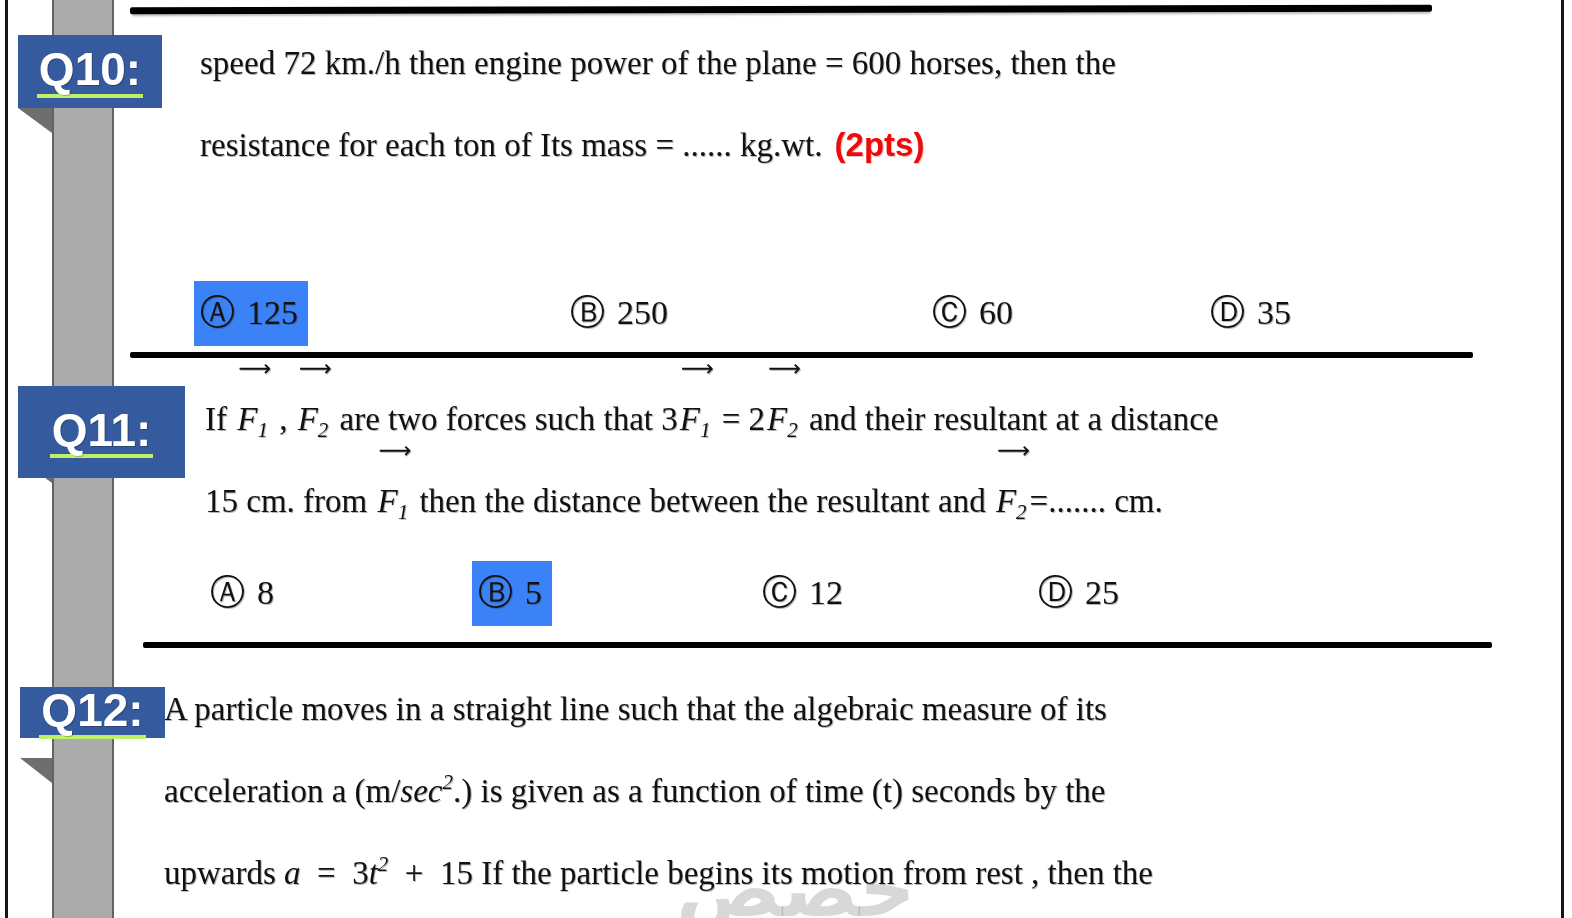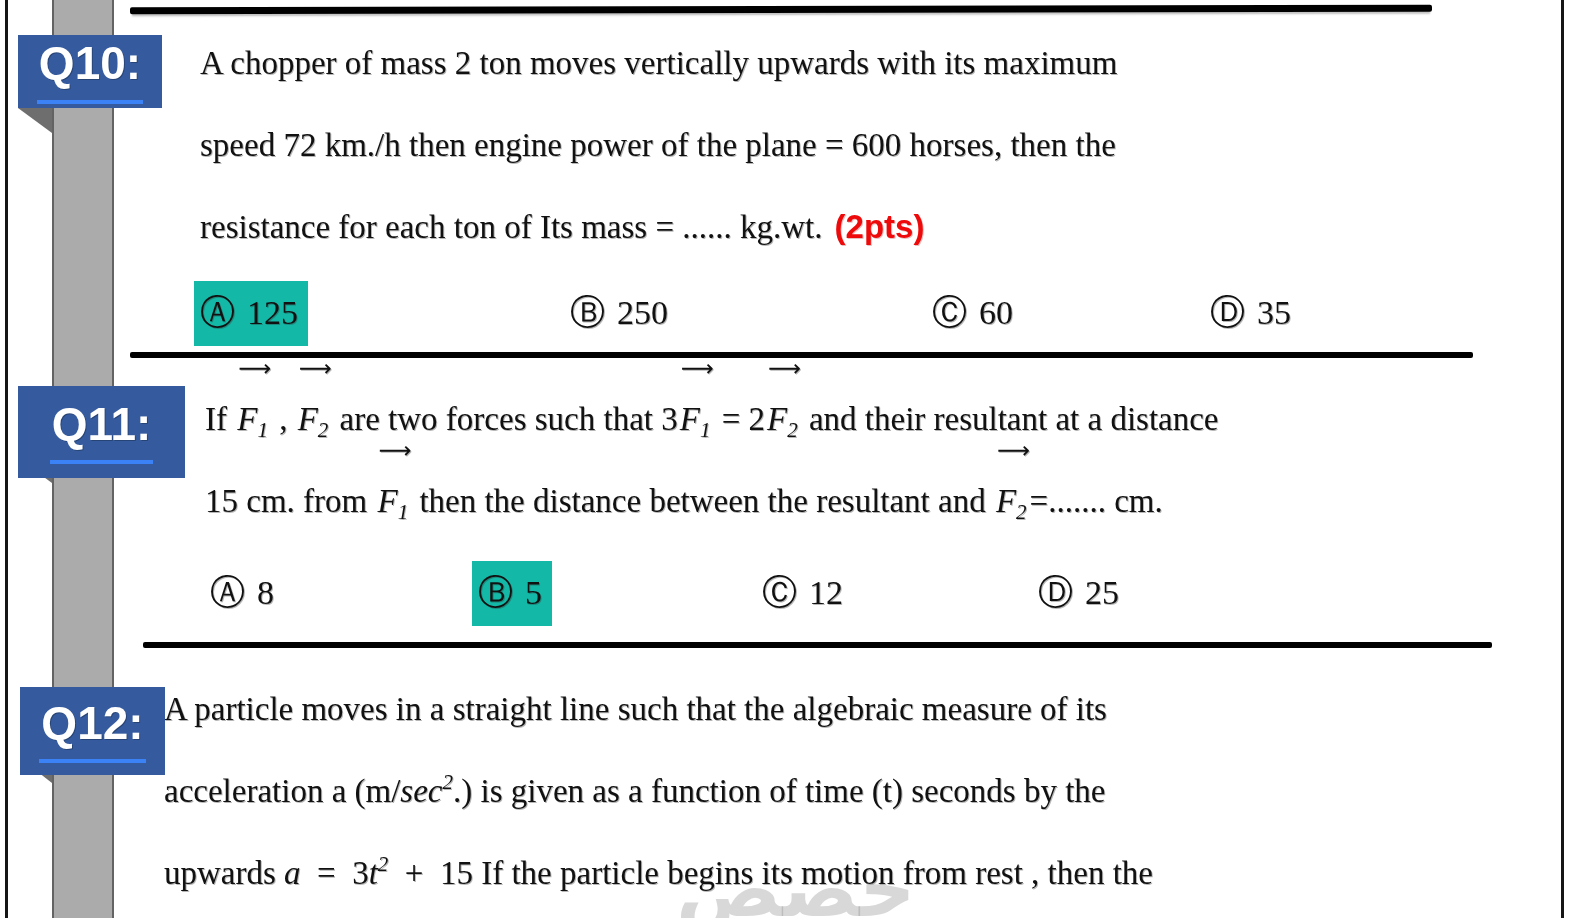--- a/index.html
+++ b/index.html
@@ -21,24 +21,24 @@
   .hrule.sep1{left:130px;top:352px;width:1343px;height:6px;}
   .hrule.sep2{left:143px;top:642px;width:1349px;height:6px;}
 
   
   .qbox{
     position:absolute;background:#355b9e;color:#fff;
     font-family:"Liberation Sans",sans-serif;font-weight:bold;font-size:46px;
     display:flex;align-items:center;justify-content:center;z-index:3;
     text-shadow:1px 1px 0 rgba(0,0,0,.25);
   }
-  .qbox .lbl{display:inline-block;border-bottom:4px solid #3b82f6;padding:0 2px 12px 2px;line-height:1.05;text-align:center;}
+  .qbox .lbl{display:inline-block;border-bottom:4px solid #bef264;padding:0 2px 0 2px;line-height:1.05;text-align:center;}
   .qbox.q10{left:18px;top:35px;width:144px;height:73px;}
   .qbox.q11{left:18px;top:386px;width:167px;height:92px;}
-  .qbox.q12{left:20px;top:687px;width:145px;height:88px;}
+  .qbox.q12{left:20px;top:687px;width:145px;height:51px;}
   .fold{position:absolute;background:#6e6e6e;clip-path:polygon(0 0,100% 0,100% 100%);z-index:2;}
   .fold.f10{left:18px;top:108px;width:34px;height:25px;}
   .fold.f11{left:18px;top:458px;width:34px;height:25px;}
   .fold.f12{left:20px;top:758px;width:32px;height:25px;}
 
   
   .qtext{position:absolute;font-size:33px;text-shadow:1px 1px 0 rgba(45,45,45,.35);}
   .qtext .tline{line-height:82px;white-space:pre;}
   .q10text{left:200px;top:22px;}
   .q11text{left:205px;top:378px;}
@@ -52,21 +52,21 @@
   .qtext sub{font-size:21px;vertical-align:-7px;line-height:0;}
   .qtext sup{font-size:21px;vertical-align:13px;line-height:0;font-style:inherit;}
   .it{font-style:italic;}
 
   
   .ansrow{position:absolute;left:0;right:0;height:58px;font-size:34px;text-shadow:1px 1px 0 rgba(45,45,45,.35);}
   .ansrow.r10{top:281px;}
   .ansrow.r11{top:561px;}
   .ans{position:absolute;top:0;white-space:pre;padding:8px 10px 10px 6px;cursor:default;}
   .ans .letter{font-size:35px;margin-right:12px;}
-  .ans.hl{background:#14b8a6;}
+  .ans.hl{background:#3b82f6;}
   .r10 .a0{left:194px;} .r10 .a1{left:564px;} .r10 .a2{left:926px;} .r10 .a3{left:1204px;}
   .r11 .a0{left:204px;} .r11 .a1{left:472px;} .r11 .a2{left:756px;} .r11 .a3{left:1032px;}
 
   
   .wm{
     position:absolute;left:676px;top:844px;font-size:78px;font-weight:bold;
     font-family:"DejaVu Sans",sans-serif;color:rgba(125,125,125,.30);
     letter-spacing:6px;z-index:1;
   }
 </style>
@@ -80,21 +80,20 @@
   <div class="graybar"></div>
 
   <div class="hrule top"></div>
 
   <div class="qbox q10">
     <span class="lbl">Q10:</span>
   </div>
   <div class="fold f10"></div>
 
   <div class="qtext q10text">
-    <div class="tline">A chopper of mass 2 ton moves vertically upwards with its maximum</div>
     <div class="tline">speed 72 km./h then engine power of the plane = 600 horses, then the</div>
     <div class="tline"><span>resistance for each ton of Its mass = ...... kg.wt.</span><span class="pts">(2pts)</span></div>
   </div>
 
   <div class="ansrow r10">
     <span class="ans a0 hl"><span class="letter">Ⓐ</span><span>125</span></span>
     <span class="ans a1"><span class="letter">Ⓑ</span><span>250</span></span>
     <span class="ans a2"><span class="letter">Ⓒ</span><span>60</span></span>
     <span class="ans a3"><span class="letter">Ⓓ</span><span>35</span></span>
   </div>

